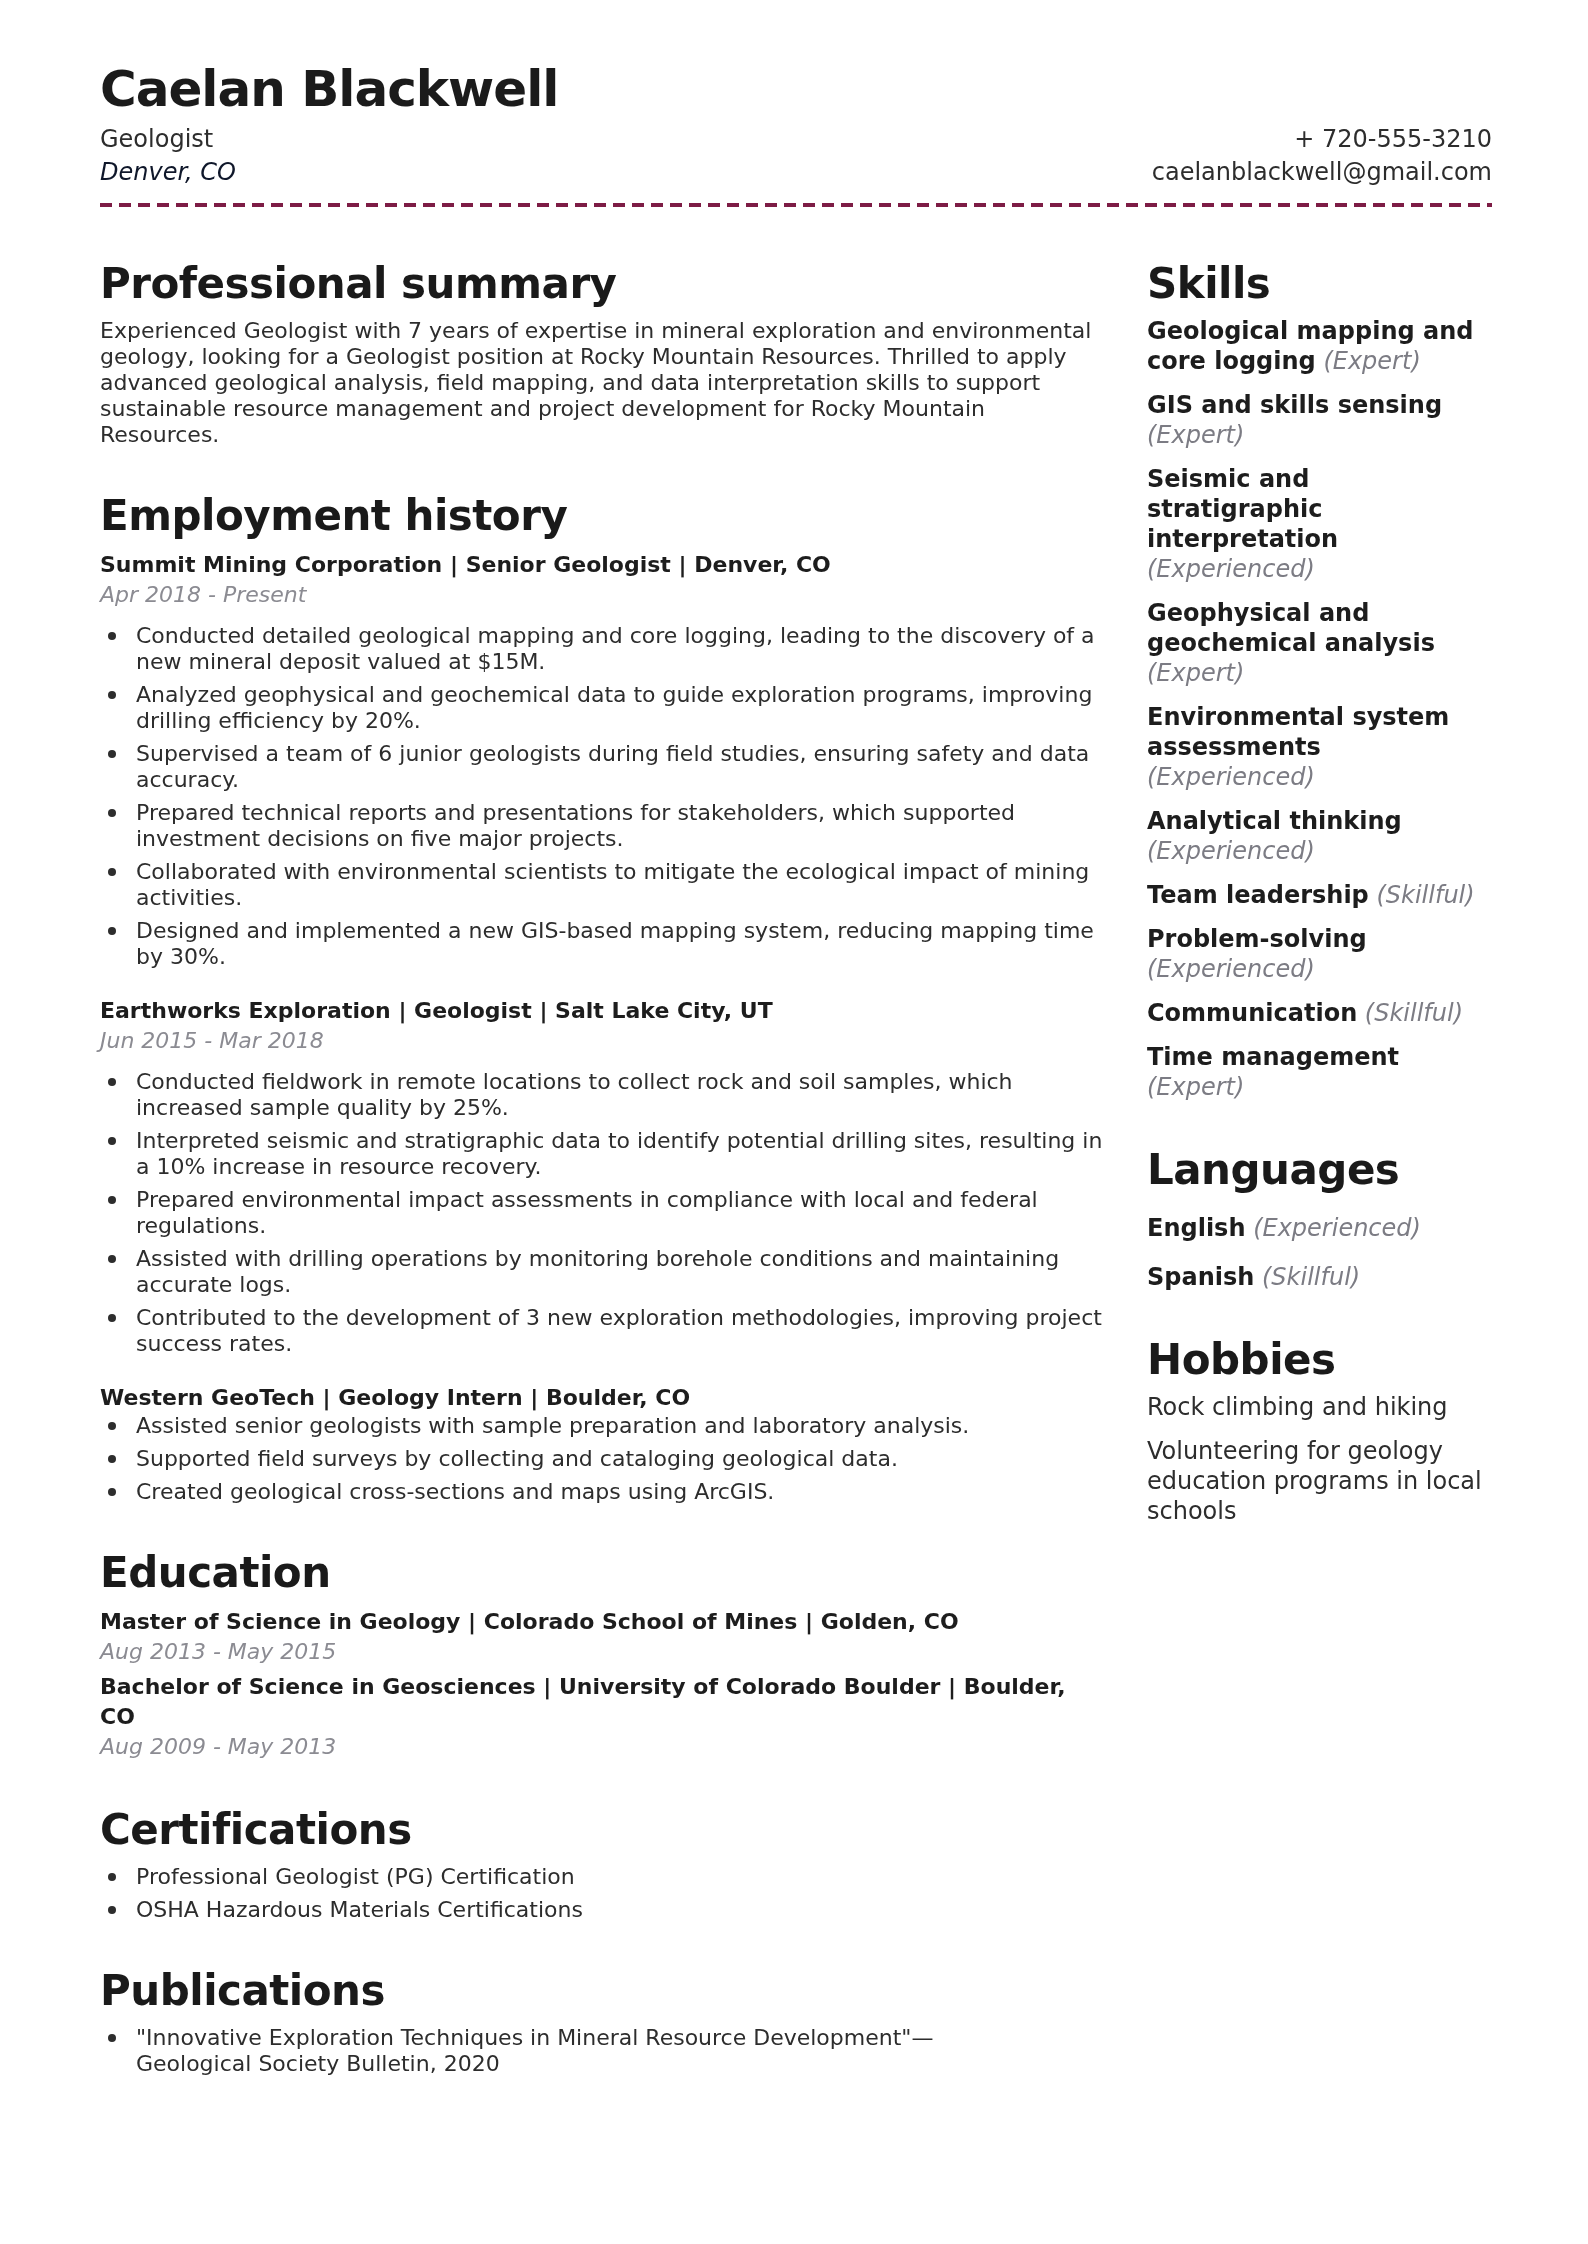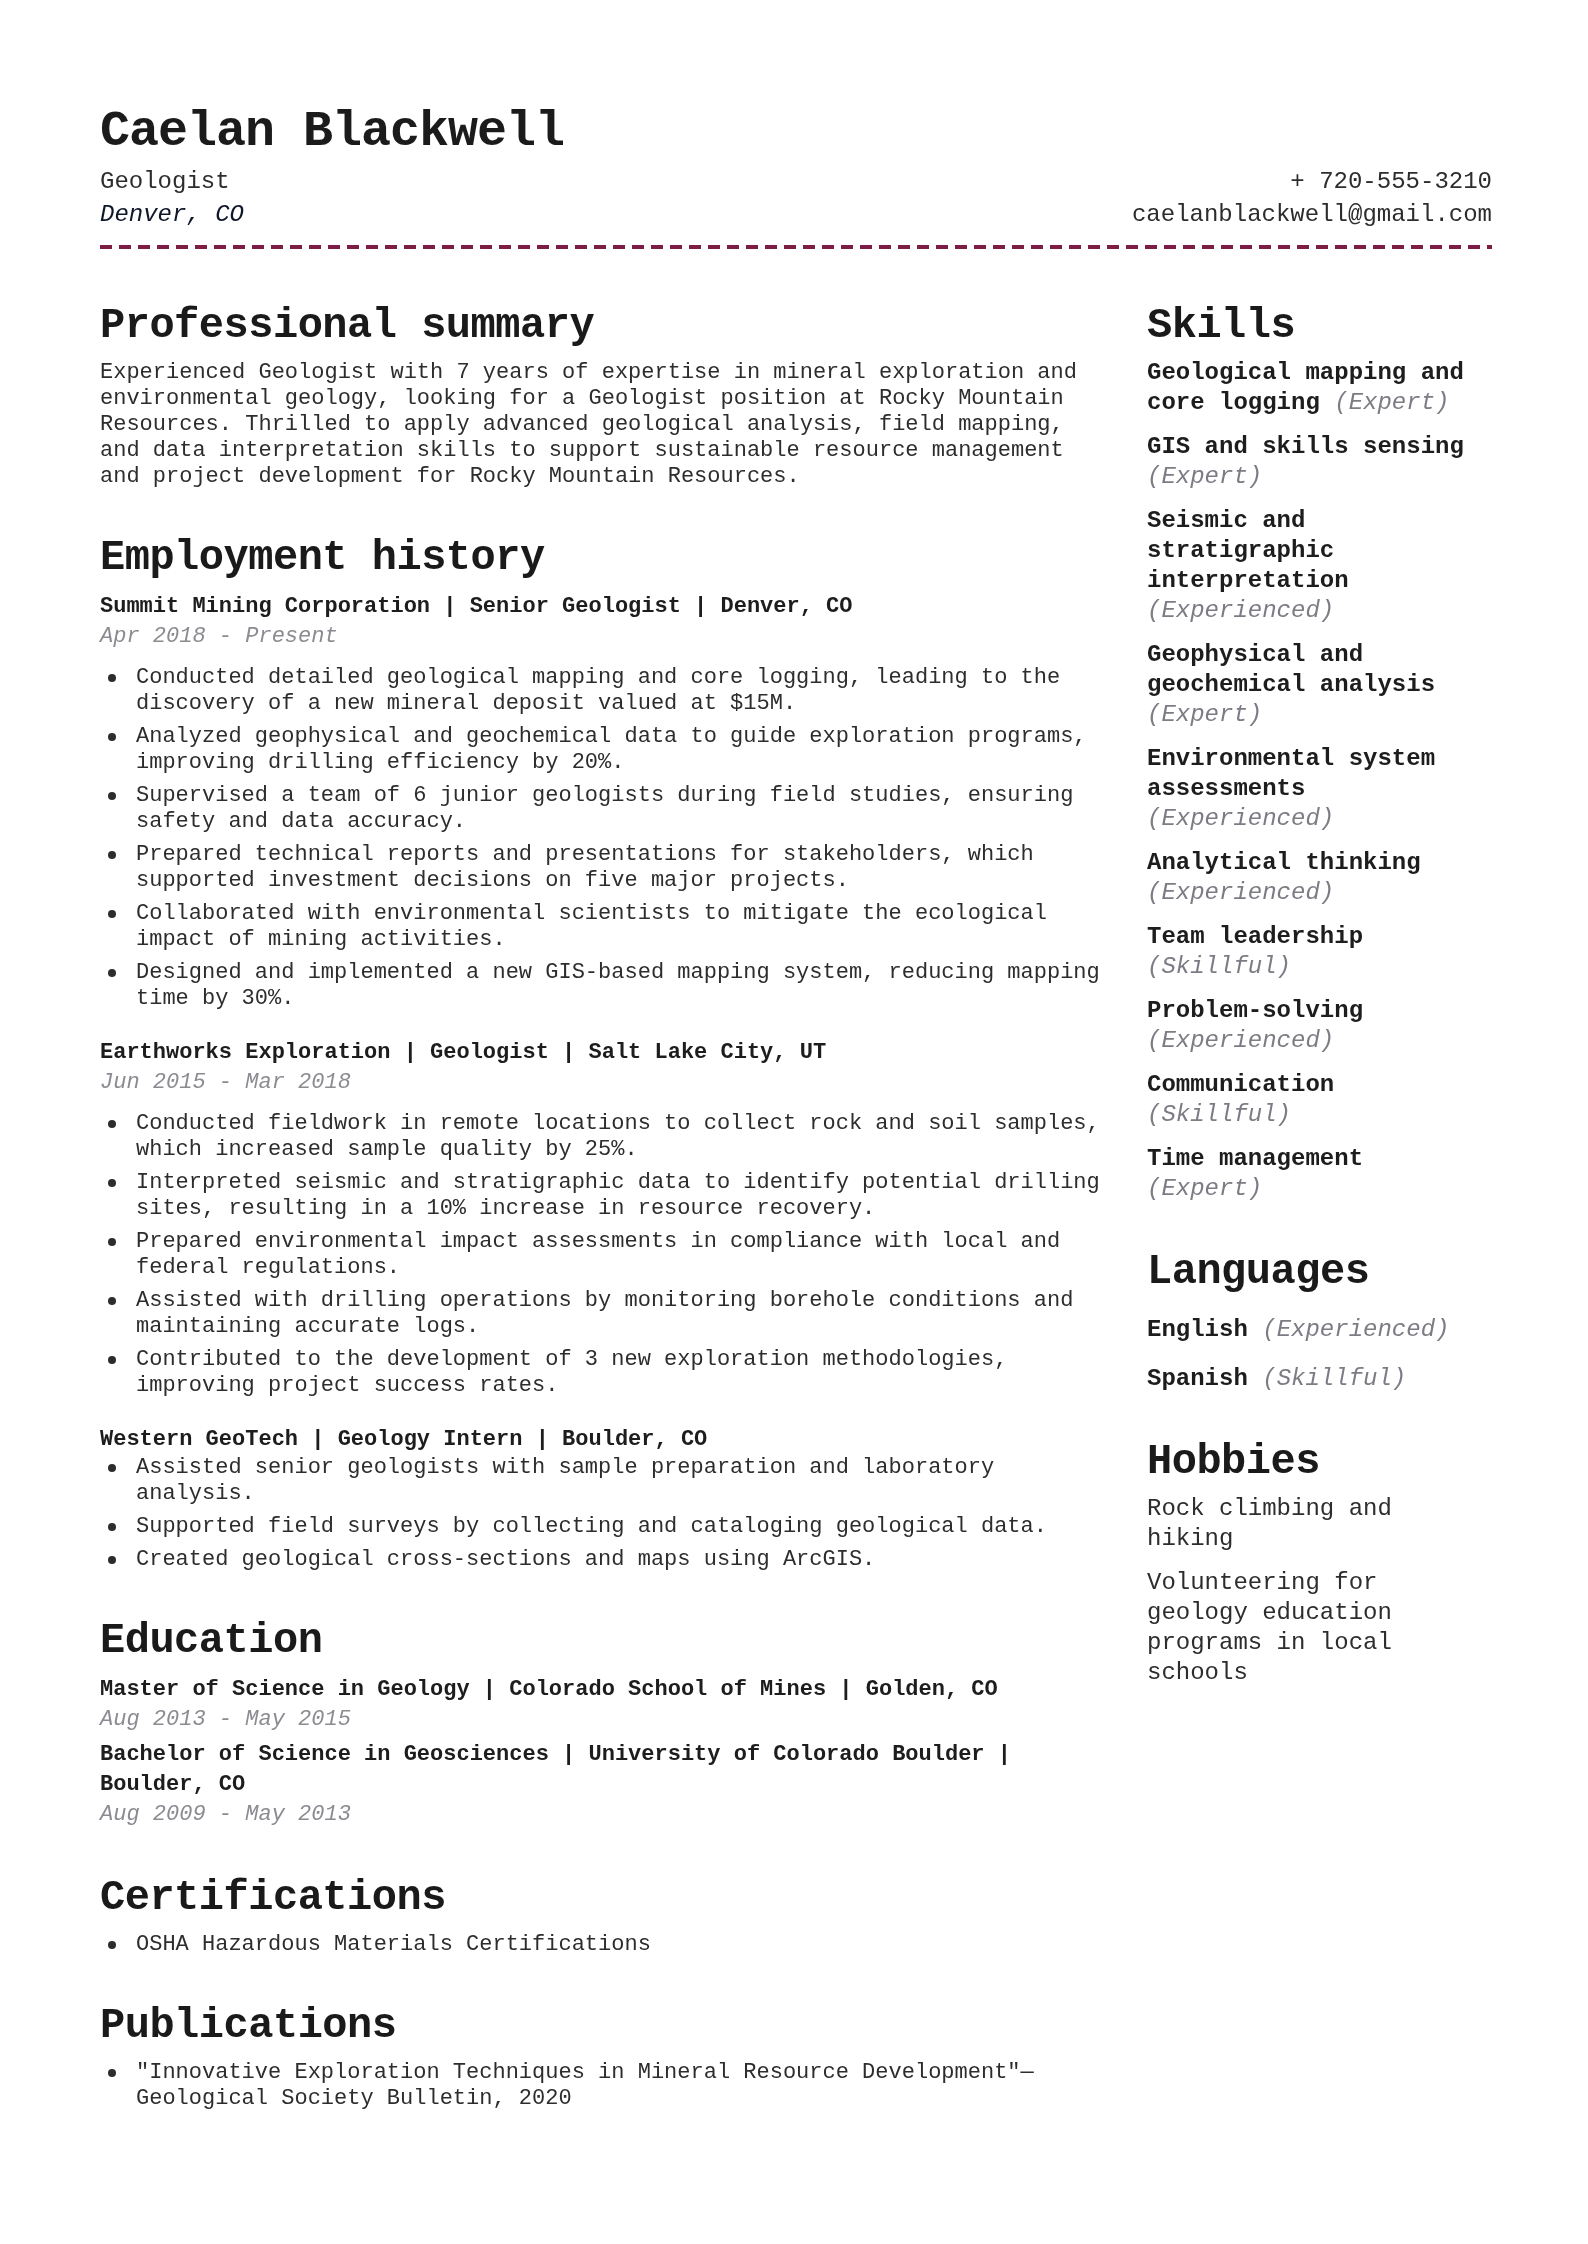--- a/index.html
+++ b/index.html
@@ -4,21 +4,21 @@
 <title>Resume</title>
 <style>
   * { margin: 0; padding: 0; box-sizing: border-box; }
   html, body { background: #ffffff; }
   body {
     width: 1588px; height: 2244px;
     font-family: "DejaVu Sans", "Liberation Sans", sans-serif;
     color: #2d2d2d;
     overflow: hidden;
   }
-  .page { padding: 102px 96px 0 100px; font-family: Liberation Mono, monospace; }
+  .page { padding: 60px 96px 0 100px; }
 
   
   .header { display: flex; justify-content: space-between; align-items: flex-end; }
   .name {
     font-size: 50px; font-weight: bold; color: #1b1b1b;
     line-height: 1.18; letter-spacing: -1px; margin-bottom: 4px;
   }
   .header-sub { font-size: 24px; line-height: 33px; color: #2d2d2d; }
   .muted-italic { color: #0f172a; font-style: italic; }
   .contact { text-align: right; font-size: 24px; line-height: 33px; color: #2d2d2d; }
@@ -137,20 +137,21 @@
         <div class="entry-title">Master of Science in Geology | Colorado School of Mines | Golden, CO</div>
         <div class="entry-dates">Aug 2013 - May 2015</div>
       </div>
       <div class="edu-entry">
         <div class="entry-title">Bachelor of Science in Geosciences | University of Colorado Boulder | Boulder, CO</div>
         <div class="entry-dates">Aug 2009 - May 2013</div>
       </div>
 
       <h2>Certifications</h2>
       <ul>
+        <li class="bullet">Professional Geologist (PG) Certification</li>
         <li class="bullet">OSHA Hazardous Materials Certifications</li>
       </ul>
 
       <h2>Publications</h2>
       <ul>
         <li class="bullet pre-line">"Innovative Exploration Techniques in Mineral Resource Development"—
 Geological Society Bulletin, 2020</li>
       </ul>
 
     </div>

